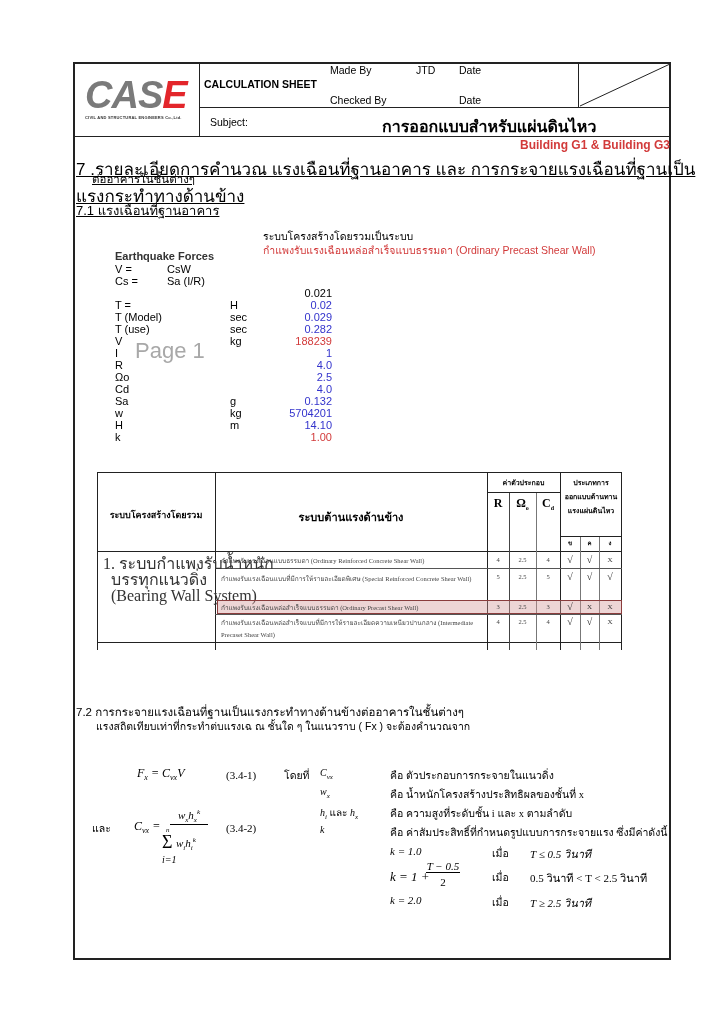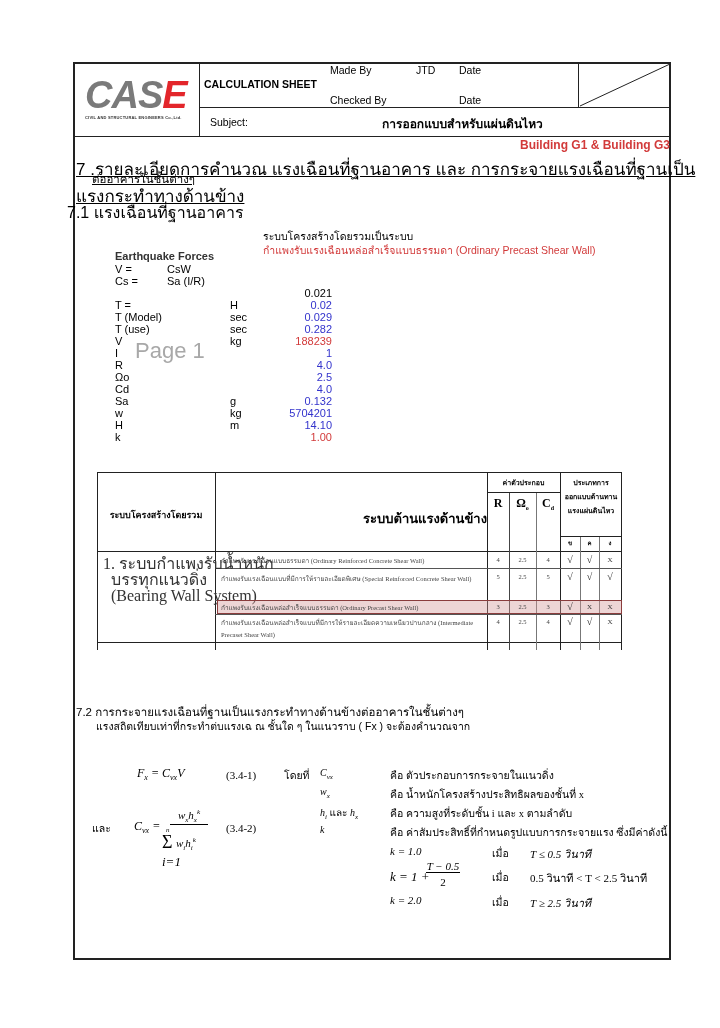--- a/index.html
+++ b/index.html
@@ -45,28 +45,28 @@
   <div class="logo-sub">CIVIL AND STRUCTURAL ENGINEERS Co.,Ltd.</div>
 </div>
 
 <div class="abs hdr bold" style="left:204px; top:78px;text-align:right;">CALCULATION SHEET</div>
 <div class="abs hdr" style="left:330px; top:64px;">Made By</div>
 <div class="abs hdr" style="left:416px; top:64px;">JTD</div>
 <div class="abs hdr" style="left:459px; top:64px;">Date</div>
 <div class="abs hdr" style="left:330px; top:94px;">Checked By</div>
 <div class="abs hdr" style="left:459px; top:94px;">Date</div>
 <div class="abs hdr" style="left:210px; top:116px;">Subject:</div>
-<div class="abs bold" style="left:382px; top:114px; font-size:12px;">การออกแบบสำหรับแผ่นดินไหว</div>
+<div class="abs bold" style="left:382px; top:114px; font-size:16px;">การออกแบบสำหรับแผ่นดินไหว</div>
 
 <div class="abs bold red" style="right:50px; top:138px; font-size:12px;">Building G1  &amp; Building G3</div>
 
 <div class="abs" style="left:76px; top:155px; font-size:17px; text-decoration:underline;">7 .รายละเอียดการคำนวณ แรงเฉือนที่ฐานอาคาร และ การกระจายแรงเฉือนที่ฐานเป็นแรงกระทำทางด้านข้าง</div>
 <div class="abs" style="left:92px; top:170px; font-size:11.5px; text-decoration:underline;">ต่ออาคารในชั้นต่างๆ</div>
 
-<div class="abs" style="left:67px; top:200px; font-size:16px;">7.1 แรงเฉือนที่ฐานอาคาร</div>
+<div class="abs" style="left:76px; top:200px; font-size:13px;text-decoration:underline;">7.1 แรงเฉือนที่ฐานอาคาร</div>
 <div class="abs" style="left:263px; top:228px; font-size:10.5px;">ระบบโครงสร้างโดยรวมเป็นระบบ</div>
 <div class="abs red" style="left:263px; top:242px; font-size:10.5px;">กำแพงรับแรงเฉือนหล่อสำเร็จแบบธรรมดา (Ordinary Precast Shear Wall)</div>
 
 <div class="abs bold" style="left:115px; top:250px; font-size:11px; color:#333;">Earthquake Forces</div>
 <div class="abs eq" style="left:0; top:0;">
   <div class="eq-row" style="top:263px;">
       <span class="lbl">V =</span>
       <span class="mid">CsW</span>
     </div>
   <div class="eq-row" style="top:275px;">
@@ -150,21 +150,21 @@
   <div class="vline" style="left:524px; top:0; height:178px;"></div>
 
   <div class="hline" style="left:390px; top:20px; width:73px;"></div>
   <div class="hline" style="left:463px; top:64px; width:62px;"></div>
 
   <div class="hline" style="left:118px; top:96px; width:407px; background:#555;"></div>
   <div class="hline" style="left:118px; top:128px; width:407px; background:#555;"></div>
   <div class="hline" style="left:118px; top:142px; width:407px; background:#555;"></div>
 
   <div class="abs bold" style="left:0; top:36px; width:118px; text-align:center; font-size:9px;">ระบบโครงสร้างโดยรวม</div>
-  <div class="abs bold" style="left:118px; top:36px; width:272px; text-align:right; font-size:13px;">ระบบต้านแรงด้านข้าง</div>
+  <div class="abs bold" style="left:118px; top:36px; width:272px; text-align:center; font-size:11px;">ระบบต้านแรงด้านข้าง</div>
   <div class="abs bold" style="left:390px; top:5px; width:73px; text-align:center; font-size:7px;">ค่าตัวประกอบ</div>
   <div class="abs bold" style="left:390px; top:24px; width:22px; text-align:center; font-size:12px;">R</div>
   <div class="abs bold" style="left:412px; top:24px; width:27px; text-align:center; font-size:12px;"><span>Ω</span><sub style="font-size:6px;">o</sub></div>
   <div class="abs bold" style="left:439px; top:24px; width:24px; text-align:center; font-size:12px;"><span>C</span><sub style="font-size:6px;">d</sub></div>
   <div class="abs bold" style="left:466px; top:4px; width:56px; text-align:center; font-size:7px; line-height:14px;">ประเภทการออกแบบต้านทานแรงแผ่นดินไหว</div>
   <div class="abs bold" style="left:463px; top:66px; width:20px; text-align:center; font-size:6px;">ข</div>
   <div class="abs bold" style="left:483px; top:66px; width:19px; text-align:center; font-size:6px;">ค</div>
   <div class="abs bold" style="left:502px; top:66px; width:22px; text-align:center; font-size:6px;">ง</div>
 
   <div class="abs" style="left:6px; top:84px; font-size:16px; line-height:16px; color:#333;">
@@ -216,21 +216,21 @@
   <span>= C</span><sub style="font-size:8px;">vx</sub><span>V</span>
 </div>
 <div class="abs rm" style="left:226px; top:769px;">(3.4-1)</div>
 
 <div class="abs thai-serif" style="left:92px; top:820px;">และ</div>
 <div class="abs math" style="left:134px; top:819px;"><span>C</span><sub style="font-size:8px;">vx</sub> =</div>
 <div class="abs math" style="left:170px; top:808px; width:38px; text-align:center; border-bottom:1px solid #000; font-size:11px;"><span>w</span><sub style="font-size:7px;">x</sub><span>h</span><sub style="font-size:7px;">x</sub><sup style="font-size:7px;">k</sup></div>
 <div class="abs math" style="left:162px; top:826px; font-size:11px;">
   <div style="position:absolute; left:4px; top:0; font-size:7px;">n</div>
   <div style="position:absolute; left:0; top:6px; font-size:18px; font-style:normal;">Σ</div>
-  <div style="position:absolute; left:0; top:28px; font-size:13px;">i=1</div>
+  <div style="position:absolute; left:0; top:28px; font-size:10px;">i=1</div>
   <div style="position:absolute; left:14px; top:10px; white-space:nowrap;"><span>w</span><sub style="font-size:7px;">i</sub><span>h</span><sub style="font-size:7px;">i</sub><sup style="font-size:7px;">k</sup></div>
 </div>
 <div class="abs rm" style="left:226px; top:822px;">(3.4-2)</div>
 
 <div class="abs thai-serif" style="left:284px; top:767px;">โดยที่</div>
 <div class="abs math" style="left:320px; top:767px; font-size:10px;"><span>C</span><sub style="font-size:7px;">vx</sub></div>
 <div class="abs math" style="left:320px; top:786px; font-size:10px;"><span>w</span><sub style="font-size:7px;">x</sub></div>
 <div class="abs math" style="left:320px; top:805px; font-size:10px;"><span>h</span><sub style="font-size:7px;">i</sub><span style="font-style:normal;"> และ </span><span>h</span><sub style="font-size:7px;">x</sub></div>
 <div class="abs math" style="left:320px; top:824px; font-size:10px;"><span>k</span></div>
 

